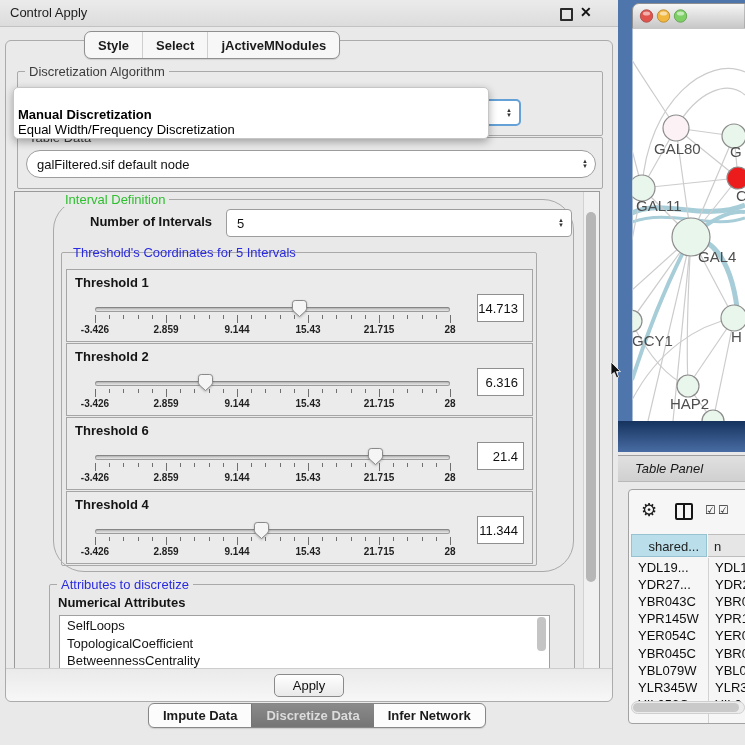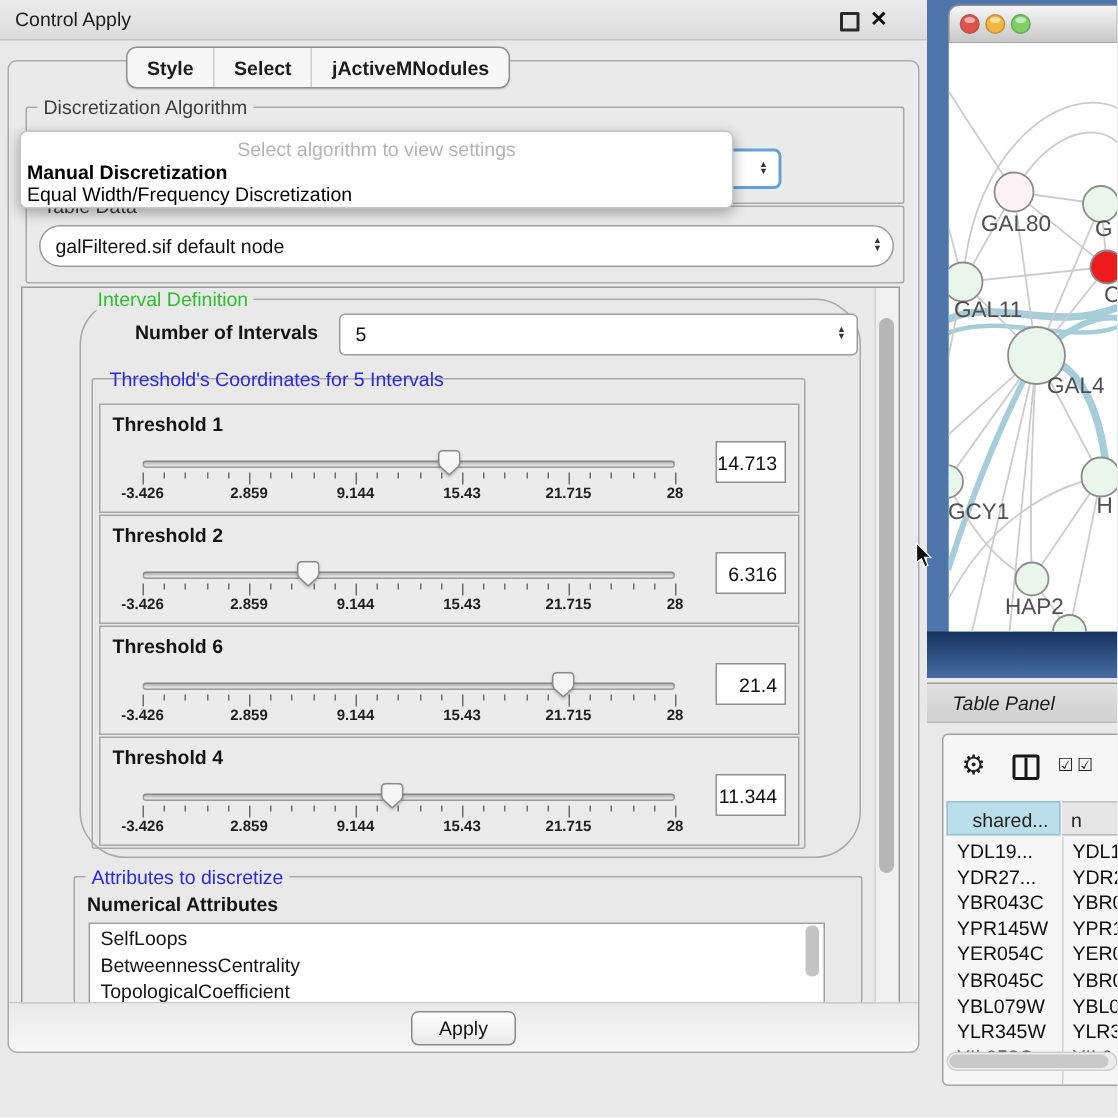--- a/index.html
+++ b/index.html
@@ -345,42 +345,46 @@
               </div>
             </div>
         </div>
       </div>
 
       <div class="grp" style="left:34px;top:392px;width:524px;height:120px;">
         <span class="grp-label g-blue">Attributes to discretize</span>
         <span style="position:absolute;left:8px;top:10px;font-size:13px;font-weight:bold;color:#141414;text-align:right;">Numerical Attributes</span>
         <div class="attr-list">
             <div class="attr-item">SelfLoops</div>
+            <div class="attr-item">TopologicalCoefficient</div>
             <div class="attr-item">BetweennessCentrality</div>
-            <div class="attr-item">TopologicalCoefficient</div>
           </div>
         <div class="lthumb" style="right:28px;top:32px;"></div>
       </div>
 
       <div class="vbar">
         <div class="vthumb"></div>
       </div>
     </div>
 
     <div class="apply-strip">
       <div class="apply-btn">Apply</div>
     </div>
   </div>
 
   <div class="popup">
-    <div class="hint">Select algorithm to view settings</div>
     <div class="opt1">Manual Discretization</div>
     <div class="opt2">Equal Width/Frequency Discretization</div>
   </div>
 
+  <div class="bottom-tabs">
+    <div class="btab">Impute Data</div>
+    <div class="btab sel">Discretize Data</div>
+    <div class="btab">Infer Network</div>
+  </div>
 
   <svg class="net-svg" width="127" height="452" viewBox="0 0 127 452">
     <defs>
       <linearGradient id="tb" x1="0" y1="0" x2="0" y2="1">
         <stop offset="0" stop-color="#f7f7f7"></stop>
           <stop offset="1" stop-color="#c6c6c6"></stop>
       </linearGradient>
       <linearGradient id="bot" x1="0" y1="0" x2="0" y2="1">
         <stop offset="0" stop-color="#16335e"></stop>
           <stop offset="1" stop-color="#486ca3"></stop>

